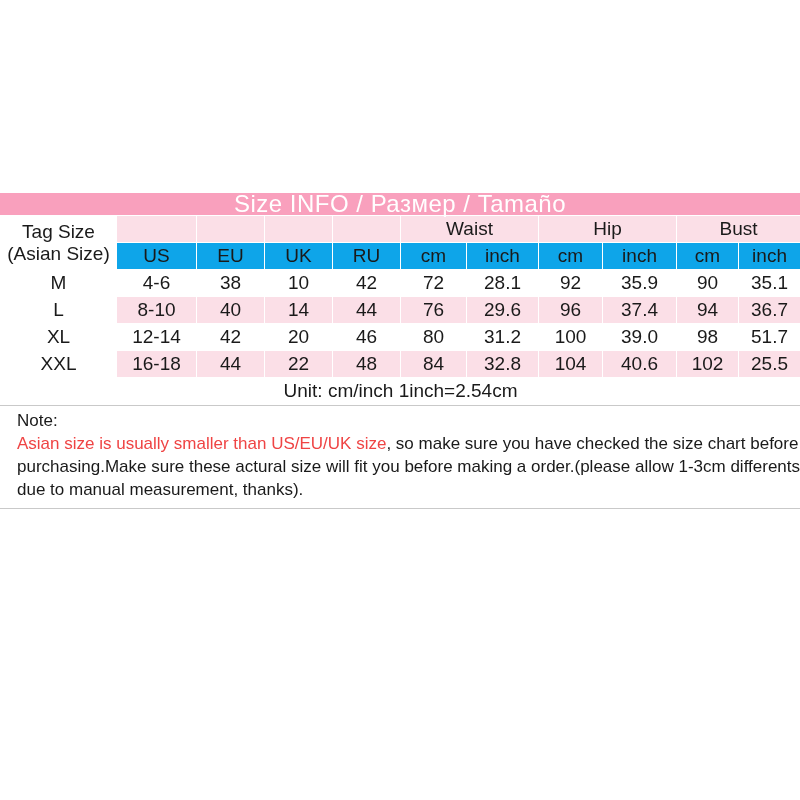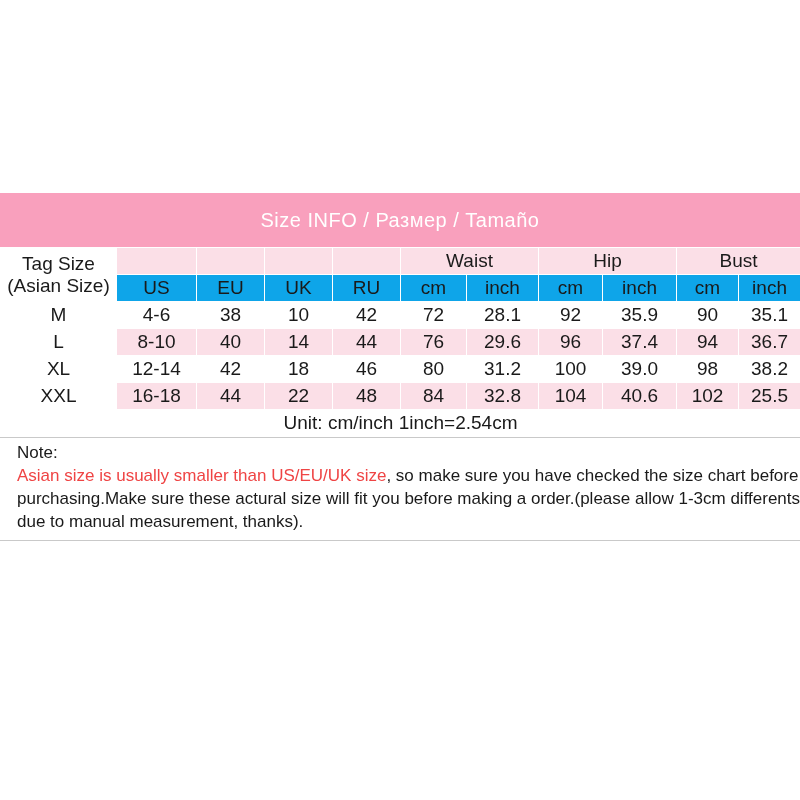--- a/index.html
+++ b/index.html
@@ -18,26 +18,26 @@
     overflow: hidden;
   }
   .chart-wrap {
     position: absolute;
     left: 0;
     top: 193px;
     width: 800px;
   }
   .title-bar {
     background: #f9a0bd;
-    height: 54px;
+    height: 22px;
     display: flex;
     align-items: center;
     justify-content: center;
     color: #ffffff;
-    font-size: 20px;
+    font-size: 24px;
     letter-spacing: 0.5px;
   }
   table.size-table {
     width: 800px;
     border-collapse: collapse;
     table-layout: fixed;
     background: #fdeef2;
   }
   table.size-table td, table.size-table th {
     border: 1px solid #ffffff;
@@ -176,28 +176,28 @@
           <td>96</td>
           <td>37.4</td>
           <td>94</td>
           <td>36.7</td>
         </tr>
 
         <tr class="row-white">
           <td class="row-label">XL</td>
           <td>12-14</td>
           <td>42</td>
-          <td>18</td>
+          <td>20</td>
           <td>46</td>
           <td>80</td>
           <td>31.2</td>
           <td>100</td>
           <td>39.0</td>
           <td>98</td>
-          <td>38.2</td>
+          <td>51.7</td>
         </tr>
 
         <tr class="row-pink">
           <td class="row-label-pink">XXL</td>
           <td>16-18</td>
           <td>44</td>
           <td>22</td>
           <td>48</td>
           <td>84</td>
           <td>32.8</td>

